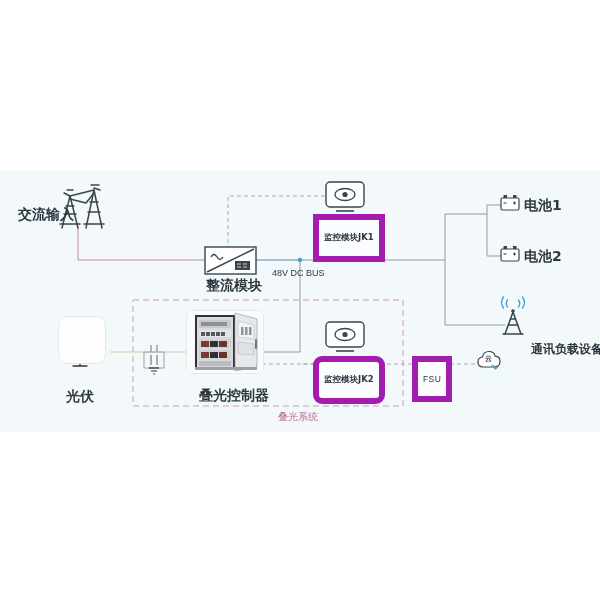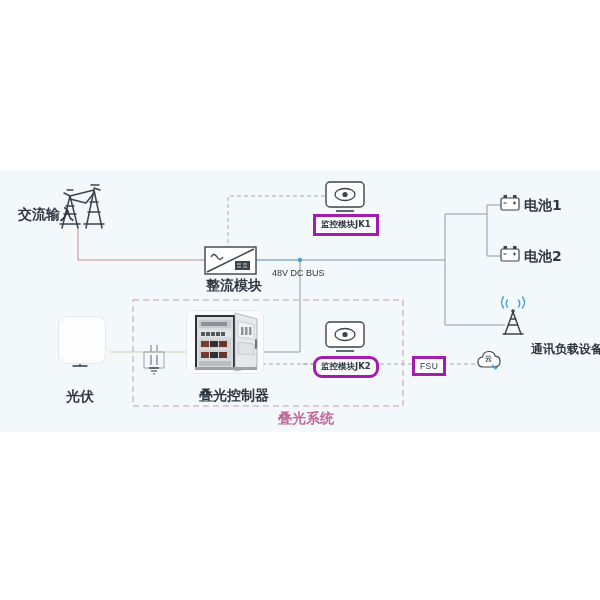--- a/index.html
+++ b/index.html
@@ -13,27 +13,27 @@
     position:absolute;left:0;top:170px;width:600px;height:262px;
     background:#f3f9fb;
   }
   #canvas{position:absolute;left:0;top:0;width:600px;height:600px;}
   .lbl{
     position:absolute;color:#2e3740;font-size:14px;line-height:1.1;
     white-space:nowrap;
   }
   .lbl.cn{font-family:"DejaVu Sans","Liberation Sans",sans-serif;font-weight:700;}
   .boxlbl{
-    position:absolute;background:#fbfcfd;border:3px solid #a21caf;
-    color:#2e3740;font-size:8.5px;padding:2px 5px;white-space:nowrap;
+    position:absolute;background:#fbfcfd;border:6px solid #a21caf;
+    color:#2e3740;font-size:8.5px;padding:12px 5px;white-space:nowrap;
     font-family:"DejaVu Sans","Liberation Sans",sans-serif;font-weight:700;
   }
   .boxlbl.lat{font-family:"Liberation Sans",sans-serif;font-weight:400;letter-spacing:.4px;}
   .sysname{
-    position:absolute;color:#c06a9a;font-size:14px;font-weight:700;
+    position:absolute;color:#c06a9a;font-size:10px;font-weight:400;
     font-family:"DejaVu Sans","Liberation Sans",sans-serif;white-space:nowrap;padding-left:40px;
   }
   .busname{
     position:absolute;color:#2e3740;font-size:9px;white-space:nowrap;
     font-family:"Liberation Sans",sans-serif;
     margin-top:22px;
   }
   .iconcard{
     position:absolute;background:#fdfdfe;border:1px solid #e4e9ec;border-radius:9px;
   }

